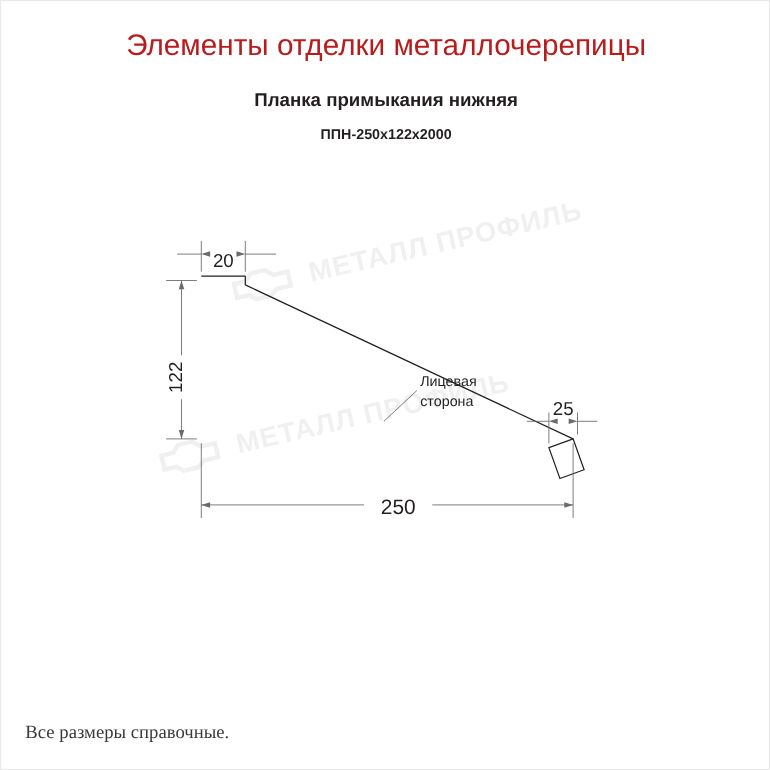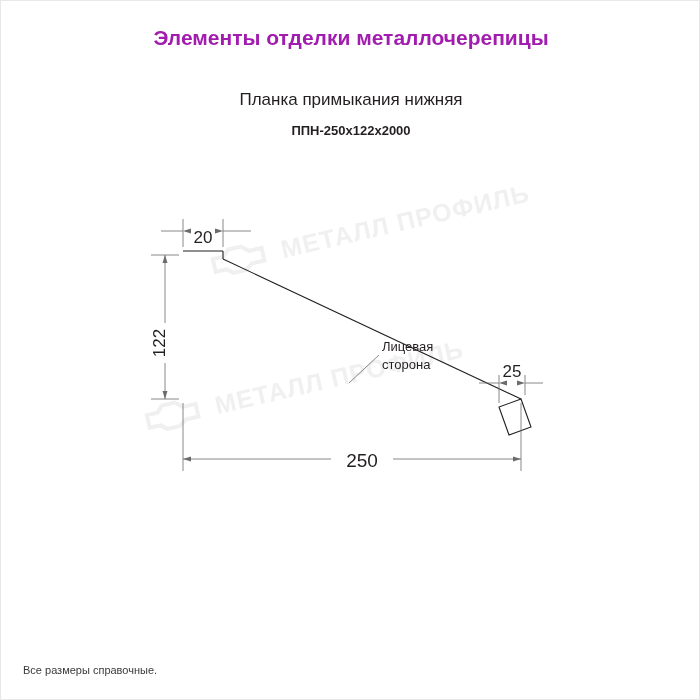--- a/index.html
+++ b/index.html
@@ -22,52 +22,53 @@
     box-sizing: border-box;
   }
   .titles {
     position: absolute;
     top: 24px;
     left: 0;
     width: 700px;
     text-align: center;
   }
   .title-main {
-    font-size: 21px;
-    font-weight: bold;
+    font-size: 27px;
+    font-weight: normal;
     letter-spacing: 0px;
-    color: #a21caf;
+    color: #b91c1c;
     line-height: 1.2;
   }
   .title-sub {
     font-size: 17px;
-    font-weight: normal;
-    margin-top: 40px;
+    font-weight: bold;
+    margin-top: 24px;
     color: #231f20;
   }
   .title-code {
     font-size: 13px;
     font-weight: bold;
     margin-top: 13px;
     color: #231f20;
   }
   .drawing {
     position: absolute;
     top: 150px;
     left: 0;
     width: 564px;
     height: 400px;
   }
   .footer {
     position: absolute;
     left: 22px;
     bottom: 21px;
-    font-size: 11px;
+    font-size: 17px;
     line-height: 1.5;
     color: #3a3a3a;
+    font-family: Liberation Serif, serif;
   }
   .footer div { white-space: nowrap; }
 
   
   .wm {
     position: absolute;
     color: #f0f0f0;
     font-weight: bold;
     font-size: 25px;
     letter-spacing: 1px;

